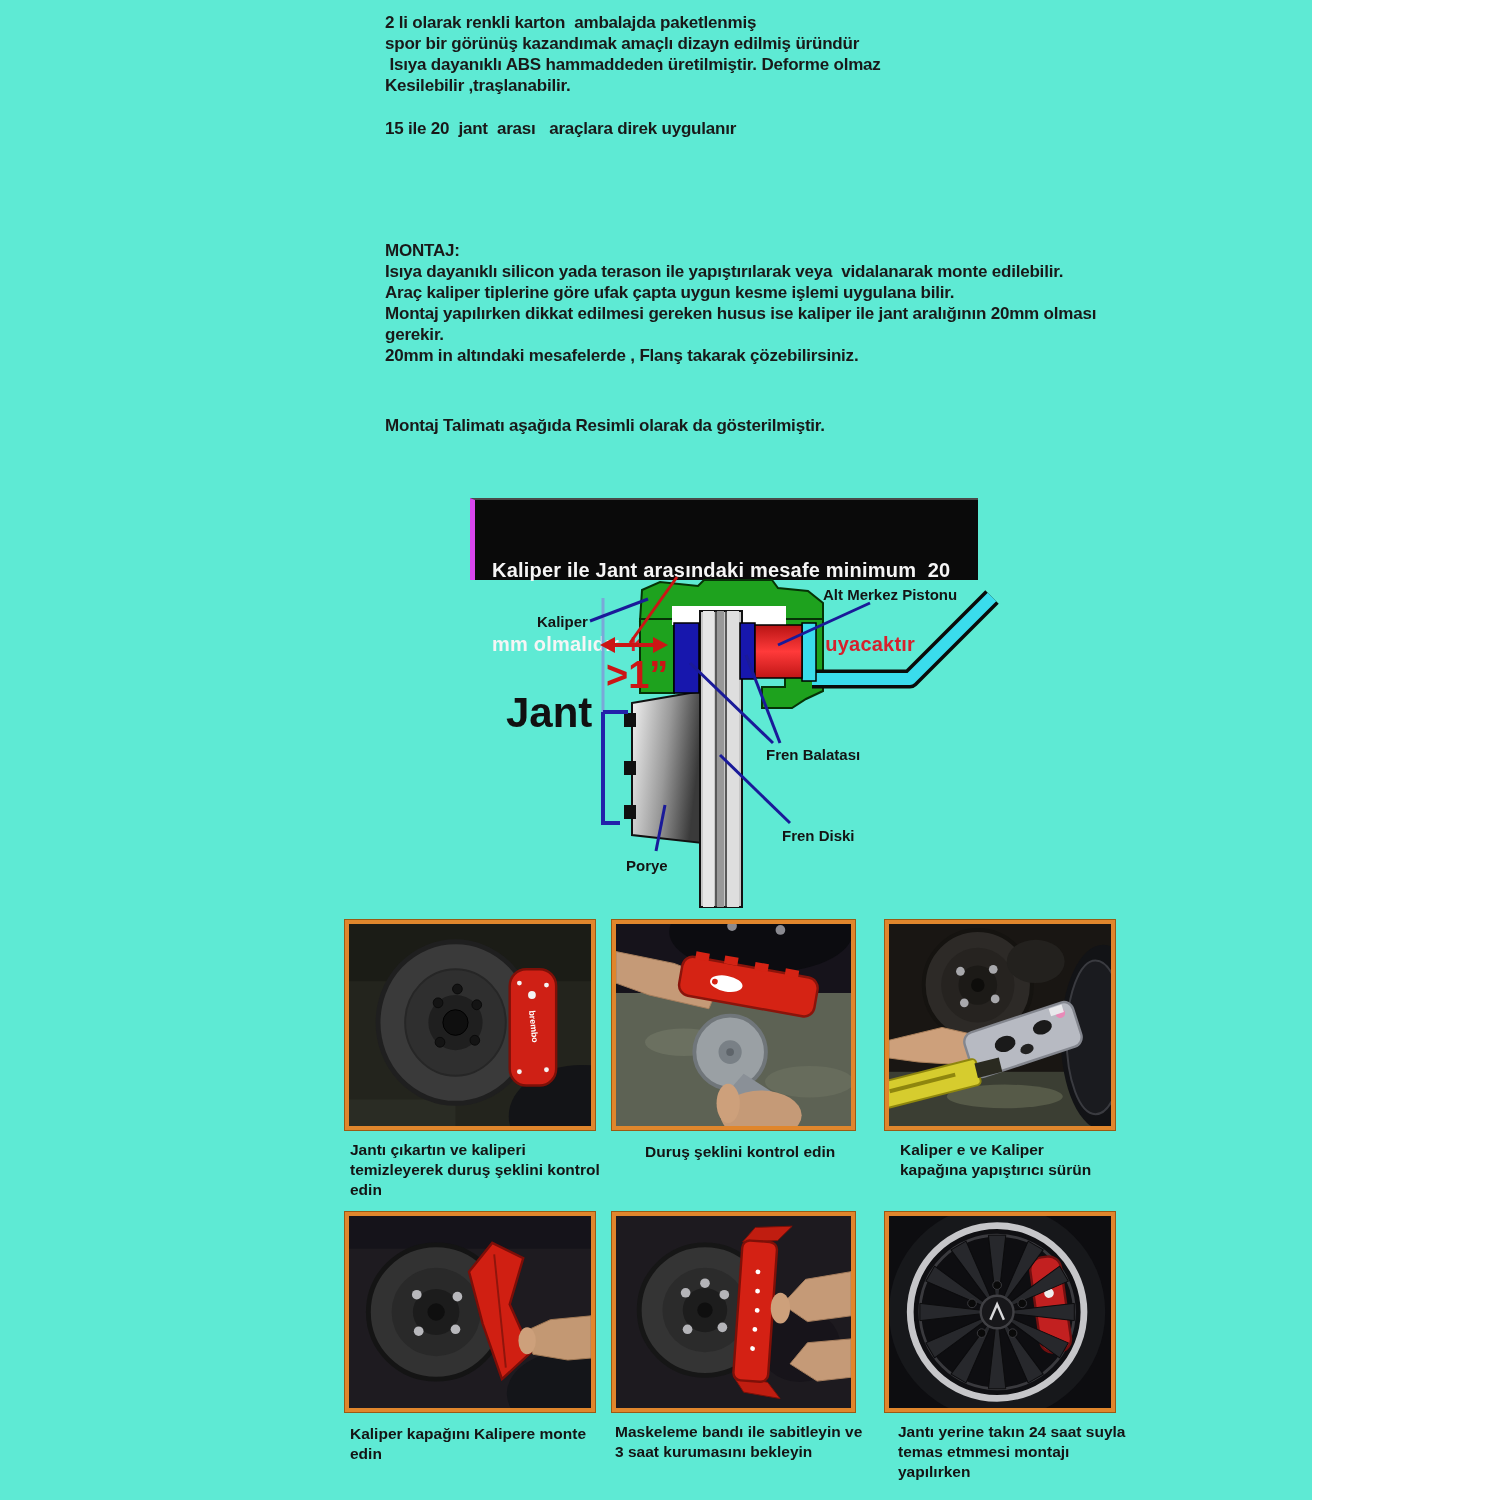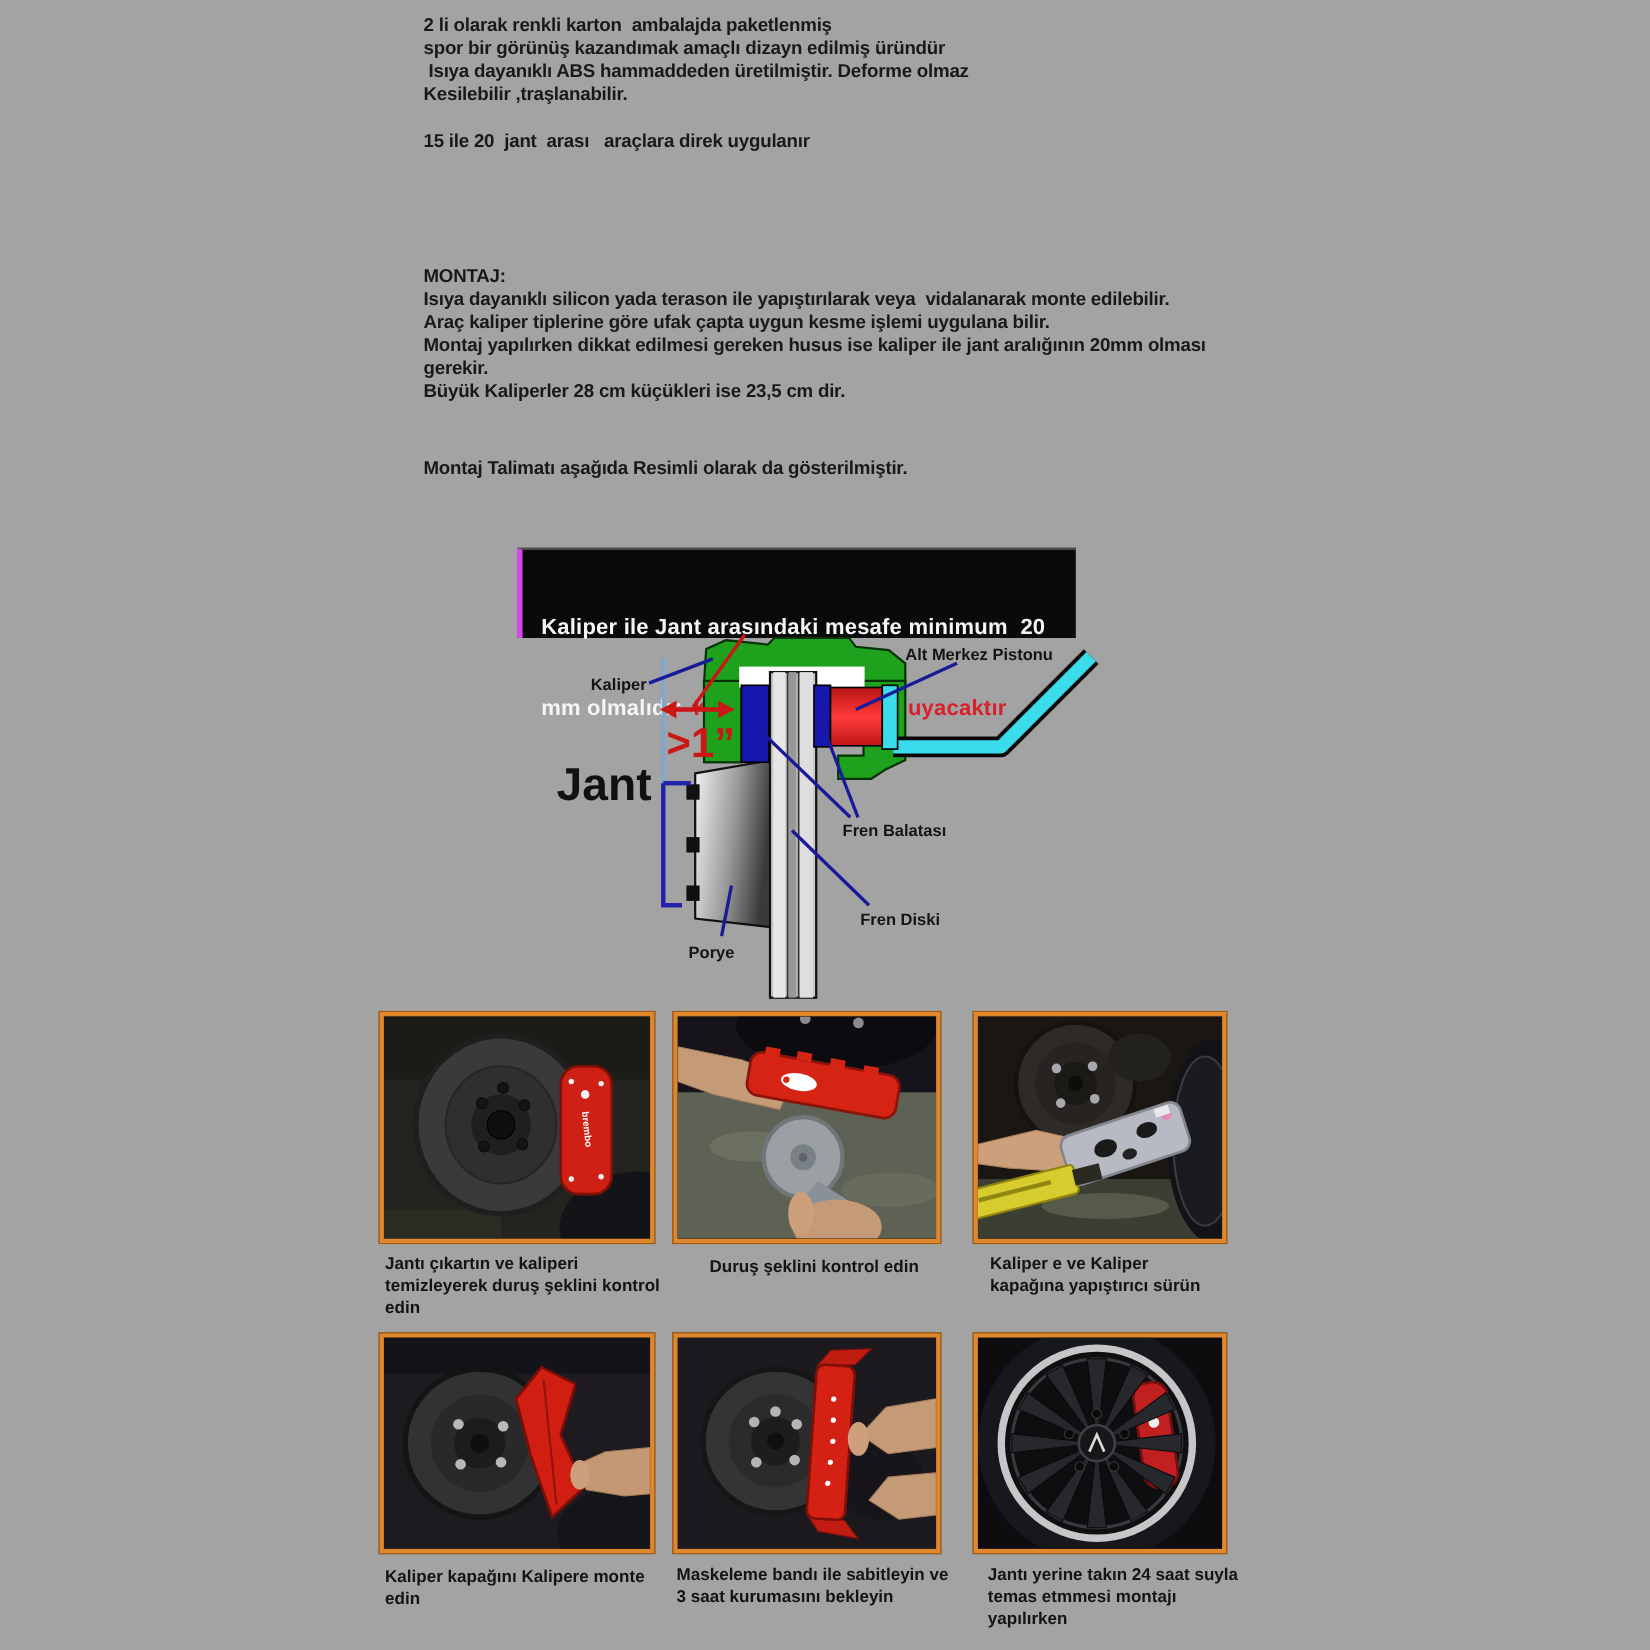--- a/index.html
+++ b/index.html
@@ -10,21 +10,21 @@
     --pad_blue:#1717ad;
     --piston_red:#e82020;
     --hose_cyan:#3adcec;
     --frame_orange:#e0862c;
     --accent_red:#cc1515;
     --leader_blue:#1a1a99;
     --text_dark:#161616;
   }
   html,body{margin:0;padding:0;background:#ffffff;}
   .page{
-    position:relative;width:1500px;height:1500px;background:#a3a3a3;overflow:hidden;
+    position:relative;width:1312px;height:1500px;background:#5eead4;overflow:hidden;
     font-family:"Liberation Sans", sans-serif;color:var(--text_dark);
   }
   .tline{white-space:pre;font-weight:bold;font-size:17px;line-height:21px;letter-spacing:-0.2px;color:#191919;}
   .abs{position:absolute;}
   .caption{font-weight:bold;font-size:15.5px;line-height:20px;color:#141414;}
   .caption div{white-space:pre;}
   .banner{
     position:absolute;left:470px;top:498px;width:508px;height:82px;
     background:var(--banner_bg);color:#f5f5f5;font-weight:bold;font-size:20px;
     padding:13px 0 0 17px;box-sizing:border-box;letter-spacing:0.2px;
@@ -51,21 +51,21 @@
     <div class="tline">Kesilebilir ,traşlanabilir.</div>
   </div>
   <div class="abs tline" style="left:385px;top:118px;">15 ile 20  jant  arası   araçlara direk uygulanır</div>
 
   <div class="abs" style="left:385px;top:240px;">
     <div class="tline">MONTAJ:</div>
     <div class="tline">Isıya dayanıklı silicon yada terason ile yapıştırılarak veya  vidalanarak monte edilebilir.</div>
     <div class="tline">Araç kaliper tiplerine göre ufak çapta uygun kesme işlemi uygulana bilir.</div>
     <div class="tline">Montaj yapılırken dikkat edilmesi gereken husus ise kaliper ile jant aralığının 20mm olması</div>
     <div class="tline">gerekir.</div>
-    <div class="tline">Büyük Kaliperler 28 cm küçükleri ise 23,5 cm dir.</div>
+    <div class="tline">20mm in altındaki mesafelerde , Flanş takarak çözebilirsiniz.</div>
   </div>
   <div class="abs tline" style="left:385px;top:400px;margin-top:15px;">Montaj Talimatı aşağıda Resimli olarak da gösterilmiştir.</div>
 
   <div class="banner">
     <div>Kaliper ile Jant arasındaki mesafe minimum  20</div>
     <div class="l2"><span>mm olmalıdır  </span><span class="red">Kaliper Kapağı %99 uyacaktır</span></div>
   </div>
 
   <div class="abs" style="left:440px;top:575px;width:570px;height:335px;">
     <svg viewBox="0 0 570 335" width="570" height="335">

